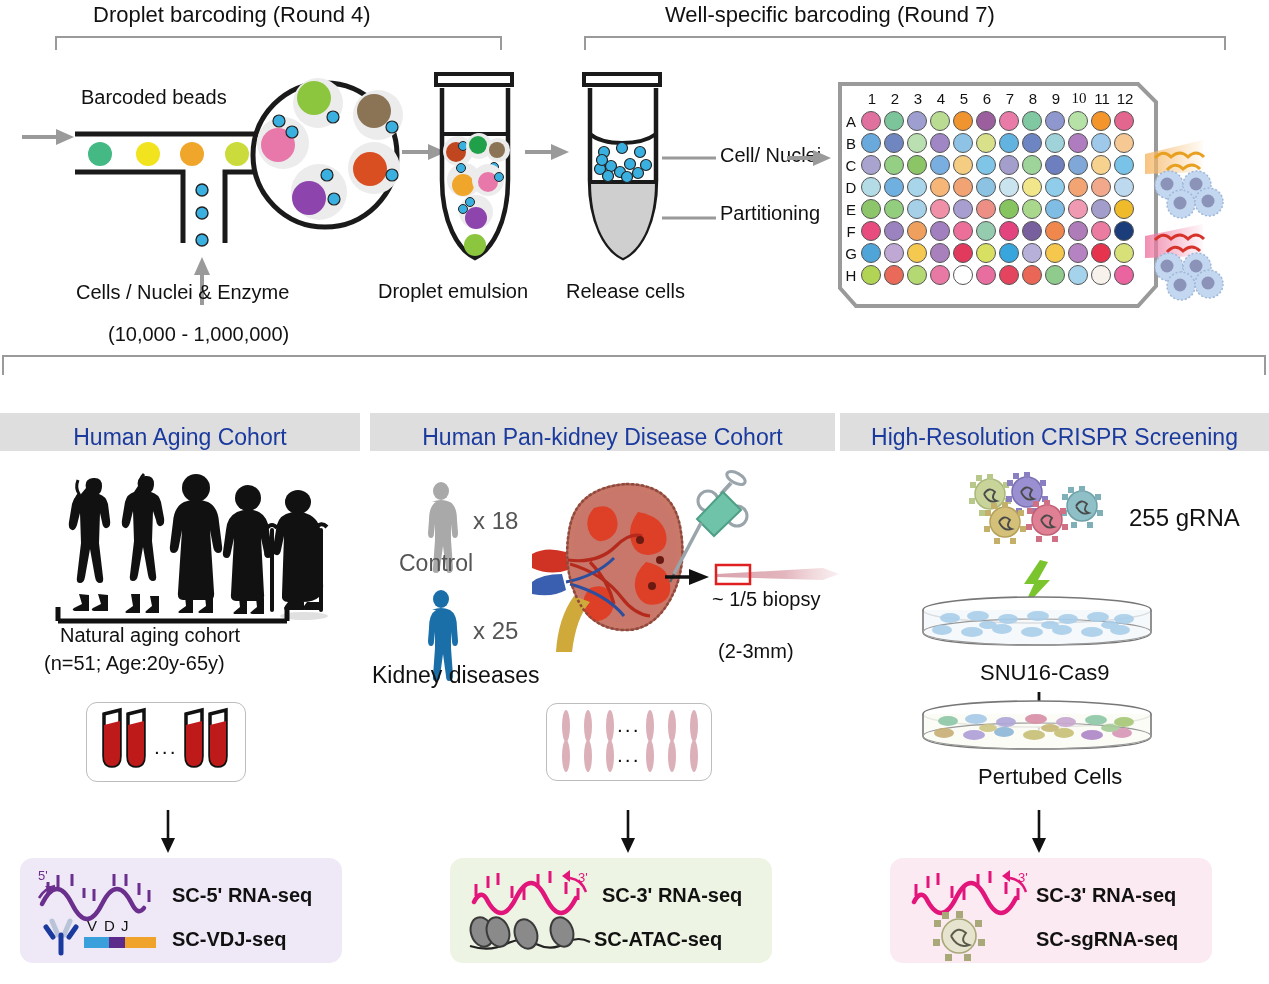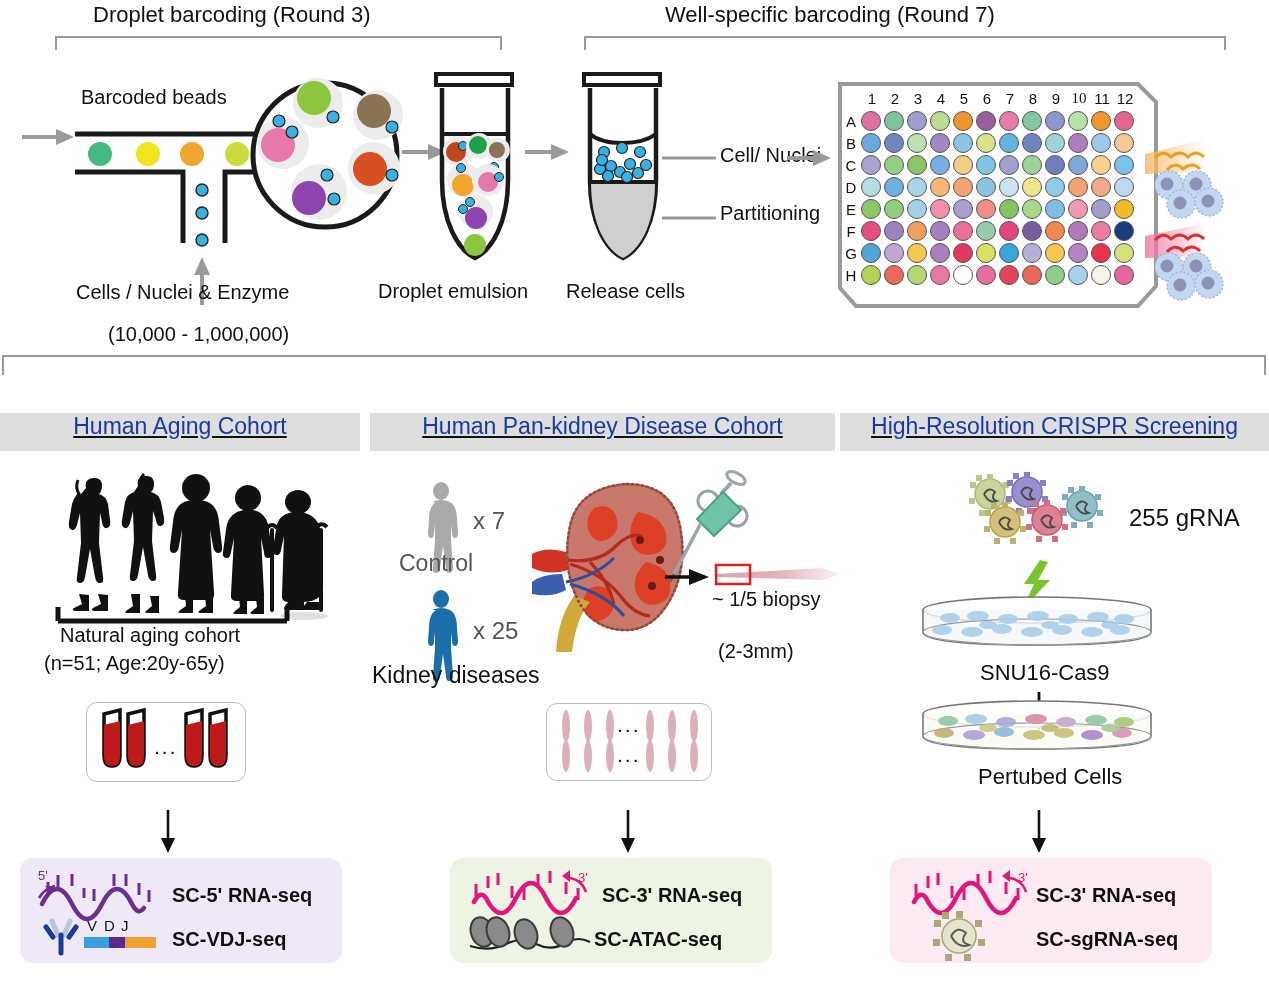--- a/index.html
+++ b/index.html
@@ -2,33 +2,33 @@
 <html><head>
 <meta charset="utf-8">
 <style>
   html,body{margin:0;padding:0;background:#ffffff;}
   body{width:1269px;height:984px;position:relative;overflow:hidden;
        font-family:"Liberation Sans","DejaVu Sans",sans-serif;color:#111;}
   .abs{position:absolute;}
   .ttl{font-size:22px;color:#111;white-space:nowrap;}
   .lbl{font-size:20px;color:#111;white-space:nowrap;}
   .bracket{position:absolute;border:2.5px solid #9a9a9a;border-bottom:none;box-sizing:border-box;}
-  .panel-head{position:absolute;background:#dedede;display:flex;align-items:flex-start;justify-content:center;text-decoration:underline;}
+  .panel-head{position:absolute;background:#dedede;display:flex;align-items:flex-end;justify-content:center;}
   .panel-head span{color:#1a3a9e;font-size:23px;white-space:nowrap;}
   .seqbox{position:absolute;border-radius:13px;box-sizing:border-box;}
   .seqlabel{font-size:20px;font-weight:bold;color:#111;white-space:nowrap;}
   .cell-grid{position:absolute;}
   .well{position:absolute;border-radius:50%;border:1.5px solid #555;box-sizing:border-box;}
   .wlab{position:absolute;font-size:15px;color:#111;text-align:center;}
   svg{display:block;overflow:visible;}
 </style>
 </head>
 <body>
 
-<div class="abs ttl" style="left:93px;top:2px;">Droplet barcoding (Round 3)</div>
+<div class="abs ttl" style="left:93px;top:2px;">Droplet barcoding (Round 4)</div>
 <div class="abs ttl" style="left:665px;top:2px;">Well-specific barcoding (Round 7)</div>
 
 <div class="bracket" style="left:55px;top:36px;width:447px;height:14px;"></div>
 <div class="bracket" style="left:584px;top:36px;width:642px;height:14px;"></div>
 
 <svg class="abs" style="left:0px;top:95px;" width="400" height="215" viewBox="0 0 400 215">
 
   <g>
     <line x1="22" y1="42" x2="56" y2="42" stroke="#9a9a9a" stroke-width="4"></line>
     <polygon points="56,34 74,42 56,50" fill="#9a9a9a"></polygon>
@@ -440,21 +440,21 @@
   <rect x="85" y="22" width="31" height="11" fill="#f0a32b"></rect>
 </svg>
 <div class="abs seqlabel" style="left:172px;top:928px;">SC-VDJ-seq</div>
 
 <svg class="abs" style="left:420px;top:482px;" width="42" height="72" viewBox="0 0 42 72">
   <g fill="#a9a9a9">
     <ellipse cx="21" cy="9" rx="8" ry="9"></ellipse>
     <path d="M12,20 q9,-4 18,0 q7,4 7,18 l1,13 q0,5 -3,5 q-3,0 -3,-5 l-1,-9 l0,16 l2,28 q0,5 -4,5 q-3,0 -3,-5 l-3,-22 l-3,22 q0,5 -4,5 q-4,0 -3,-5 l2,-28 l0,-16 l-1,9 q0,5 -3,5 q-3,0 -3,-5 l1,-13 q0,-14 7,-18 z"></path>
   </g>
 </svg>
-<div class="abs lbl" style="left:473px;top:507px;color:#555;font-size:24px;">x 7</div>
+<div class="abs lbl" style="left:473px;top:507px;color:#555;font-size:24px;">x 18</div>
 <div class="abs lbl" style="left:399px;top:550px;color:#555;font-size:23px;">Control</div>
 
 <svg class="abs" style="left:420px;top:590px;" width="42" height="72" viewBox="0 0 42 72">
   <g fill="#1a6fa8">
     <ellipse cx="21" cy="9" rx="8" ry="9"></ellipse>
     <path d="M12,20 q9,-4 18,0 q7,4 7,18 l1,13 q0,5 -3,5 q-3,0 -3,-5 l-1,-9 l0,16 l2,28 q0,5 -4,5 q-3,0 -3,-5 l-3,-22 l-3,22 q0,5 -4,5 q-4,0 -3,-5 l2,-28 l0,-16 l-1,9 q0,5 -3,5 q-3,0 -3,-5 l1,-13 q0,-14 7,-18 z"></path>
   </g>
 </svg>
 <div class="abs lbl" style="left:473px;top:617px;color:#555;font-size:24px;">x 25</div>
 <div class="abs lbl" style="left:372px;top:662px;font-size:23px;">Kidney diseases</div>

